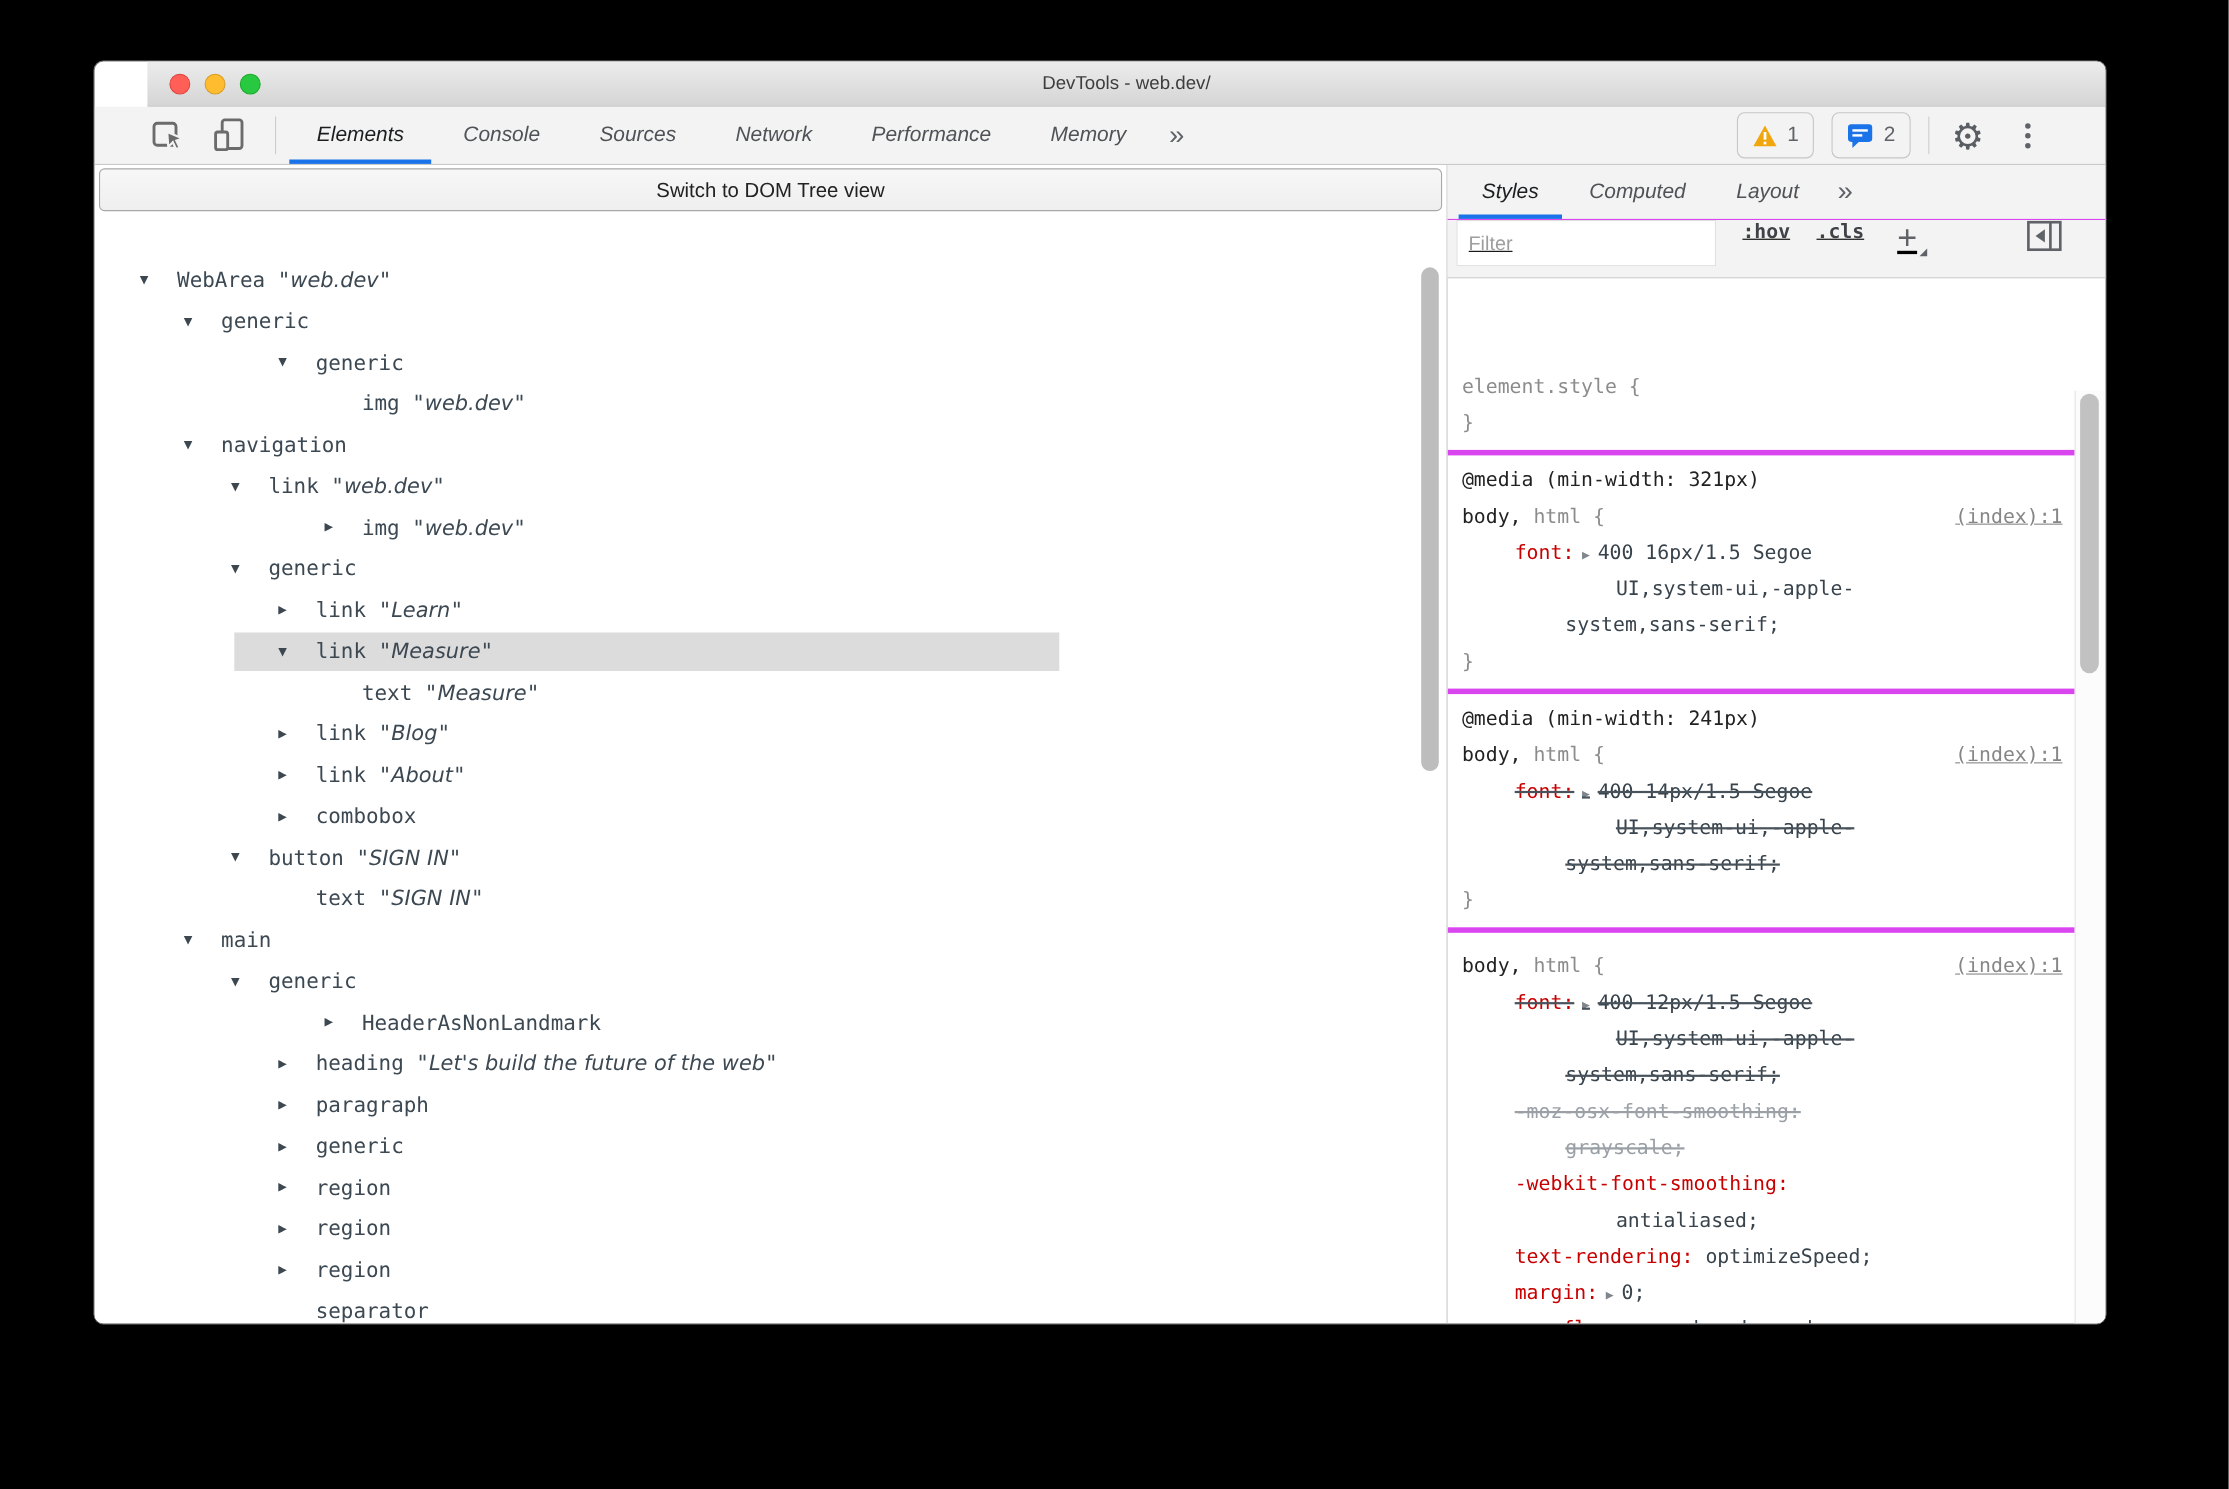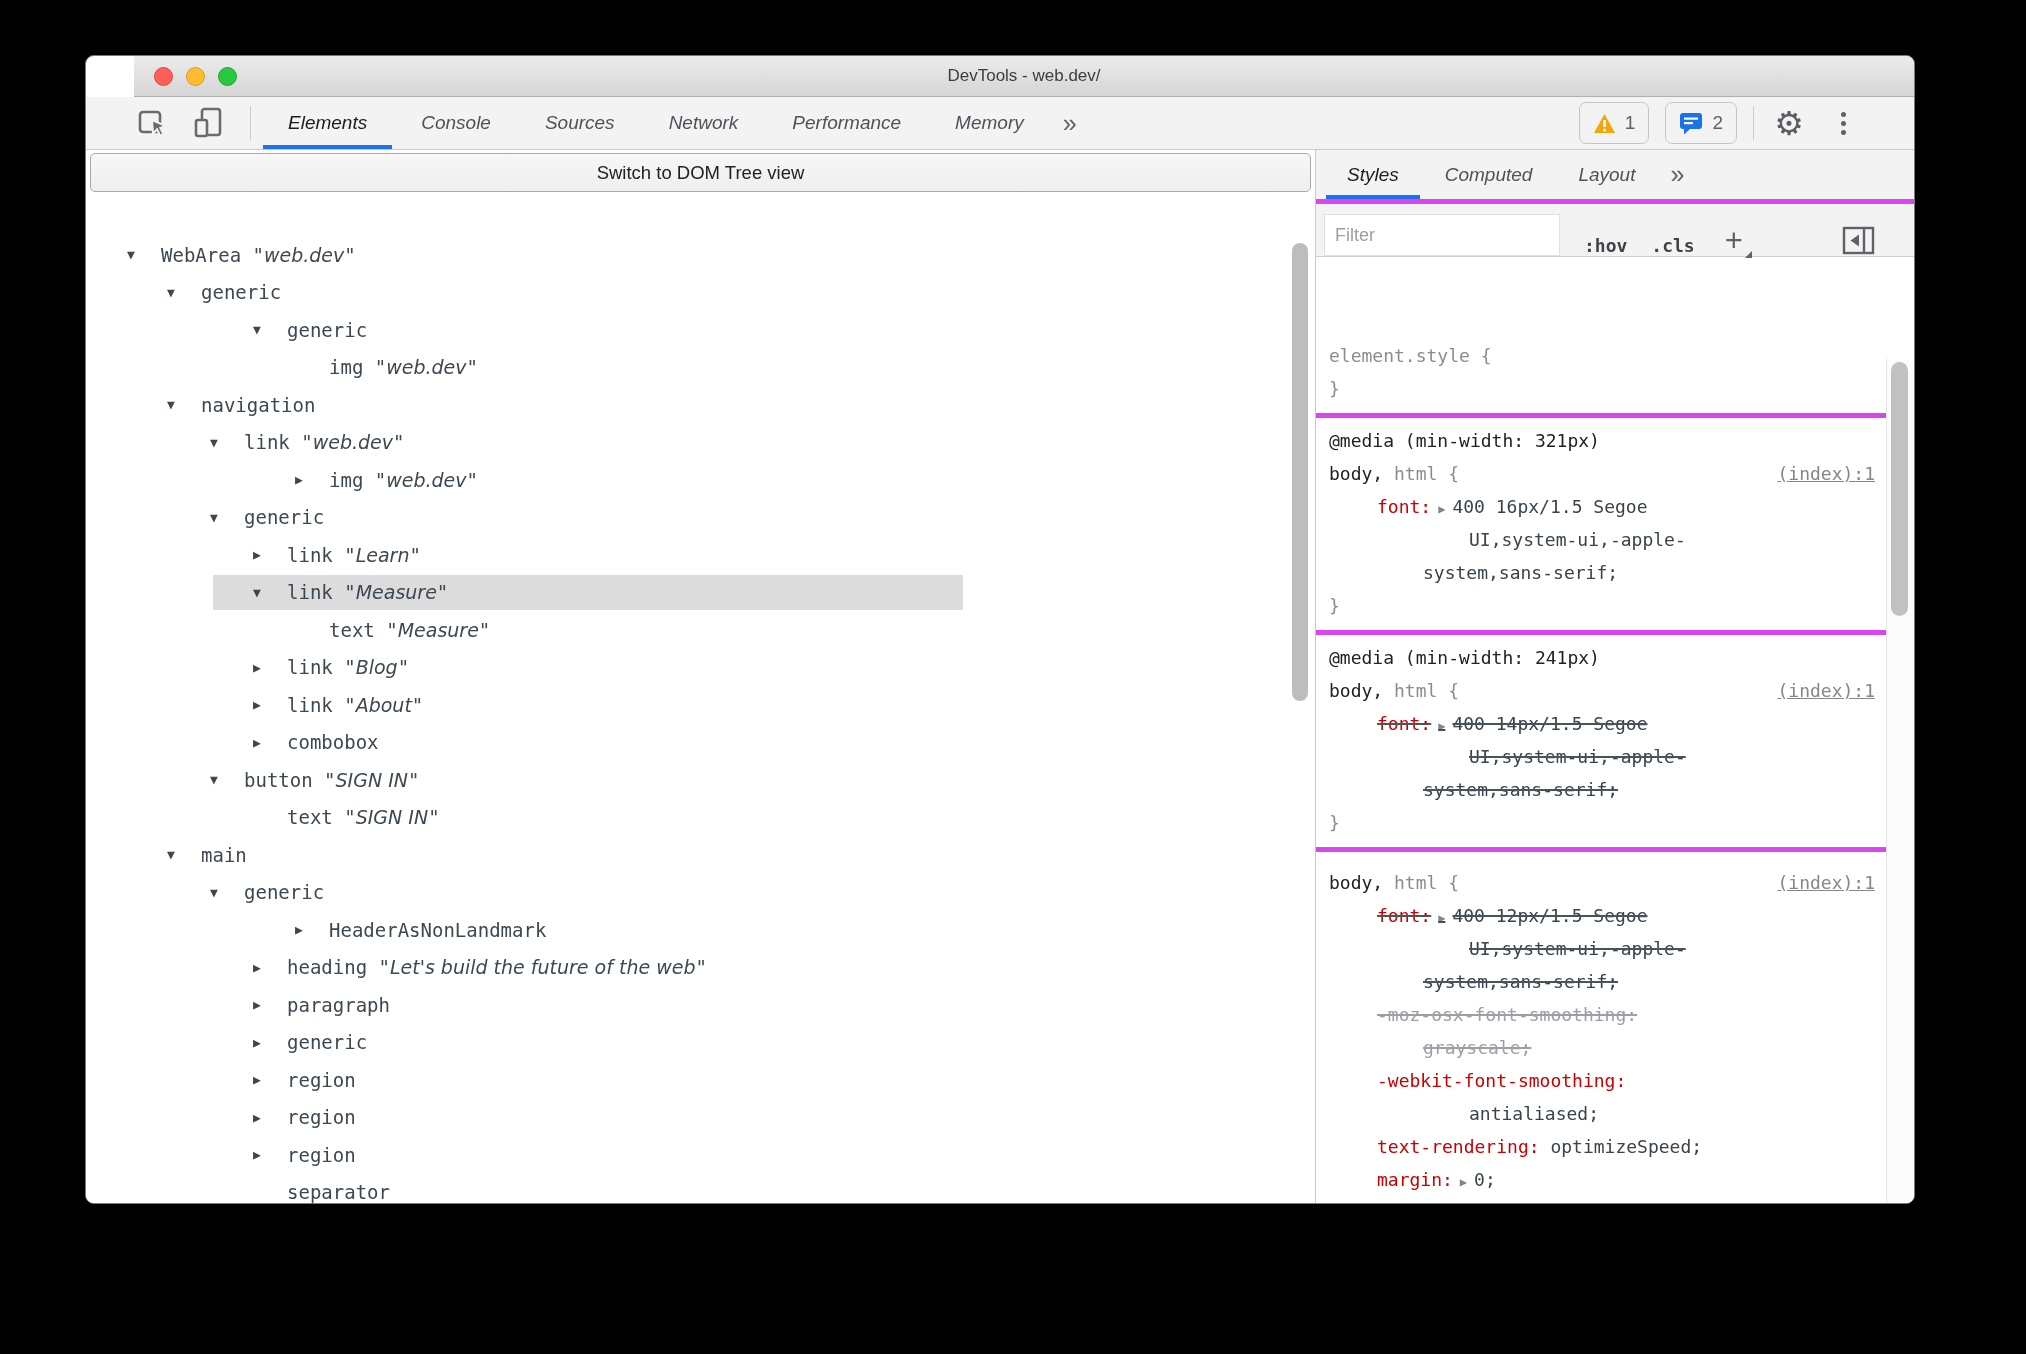--- a/index.html
+++ b/index.html
@@ -34,23 +34,23 @@
   .switch-btn{position:absolute;left:4px;right:4px;top:3px;height:37px;background:linear-gradient(#f7f7f7,#efefef);border:1px solid #a8a8a8;border-radius:5px;display:flex;align-items:center;justify-content:center;font-size:18.5px;color:#222;}
   .tree{position:absolute;left:0;right:24px;top:86px;bottom:0;font-family:"DejaVu Sans Mono","Liberation Mono",monospace;font-size:19px;color:#3c4852;}
   .trow{height:37.5px;display:flex;align-items:center;position:relative;white-space:pre;}
   .trow .hlband{position:absolute;left:127px;width:750px;top:1px;bottom:1px;background:#dcdcdc;z-index:0;}
   .trow>span{position:relative;z-index:1;}
   .arr{display:inline-block;width:34px;font-size:13px;color:#3d4750;}
   .tval{font-family:"DejaVu Sans",sans-serif;font-style:italic;}
   .lp-scroll{position:absolute;right:7px;top:93px;width:16px;height:458px;border-radius:8px;background:#bdbdbd;}
   
   .right-panel{flex:1;border-left:1px solid #c9c9c9;display:flex;flex-direction:column;background:#fff;position:relative;}
-  .rp-tabs{height:49px;background:#f3f3f3;border-bottom:5px solid #d946ef;display:flex;align-items:stretch;padding-left:8px;}
+  .rp-tabs{height:49px;background:#f3f3f3;border-bottom:1px solid #d946ef;display:flex;align-items:stretch;padding-left:8px;}
   .rp-tabs .tab{font-size:19px;padding:0 23px;}
-  .rp-filter{height:52px;background:#f3f3f3;border-bottom:1px solid #cfcfcf;display:flex;align-items:flex-end;padding:0 8px;gap:14px;}
+  .rp-filter{height:52px;background:#f3f3f3;border-bottom:1px solid #cfcfcf;display:flex;align-items:flex-start;padding:0 8px;gap:14px;text-decoration:underline;}
   .filter-input{width:214px;height:40px;border:1px solid #e0e0e0;background:#fff;font-size:18px;padding:0 10px;color:#333;outline:none;font-family:"Liberation Sans",sans-serif;}
   .filter-input::placeholder{color:#9e9e9e;}
   .pseudo{font-family:"DejaVu Sans Mono",monospace;font-size:18px;color:#3f4347;font-weight:bold;margin-left:10px;}
   .plusbtn{position:relative;font-size:31px;color:#5f6368;font-weight:300;margin-left:16px;line-height:1;padding-right:9px;}
   .plusbtn i{position:absolute;right:0;bottom:-2px;width:0;height:0;border-right:7px solid #5f6368;border-top:7px solid transparent;}
   .paneltoggle{margin-left:auto;margin-right:30px;display:flex;align-items:center;}
   
   .rules{flex:1;position:relative;overflow:hidden;font-family:"DejaVu Sans Mono","Liberation Mono",monospace;font-size:18px;}
   .rules-inner{position:absolute;left:0;top:0;right:27px;bottom:0;}
   .ssec{border-top:5px solid #d946ef;padding:6px 0 8px 0;position:relative;}

